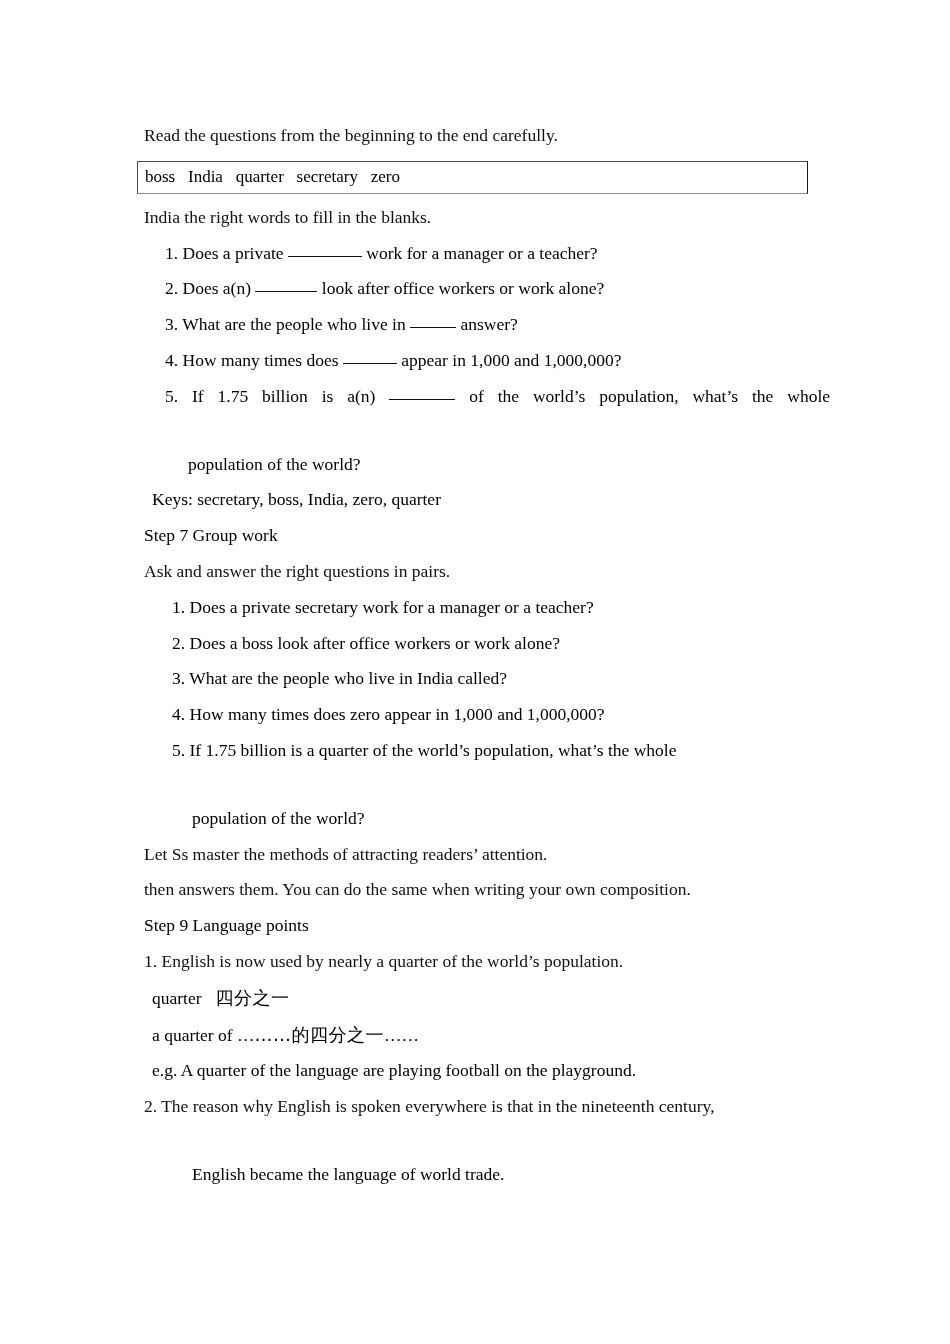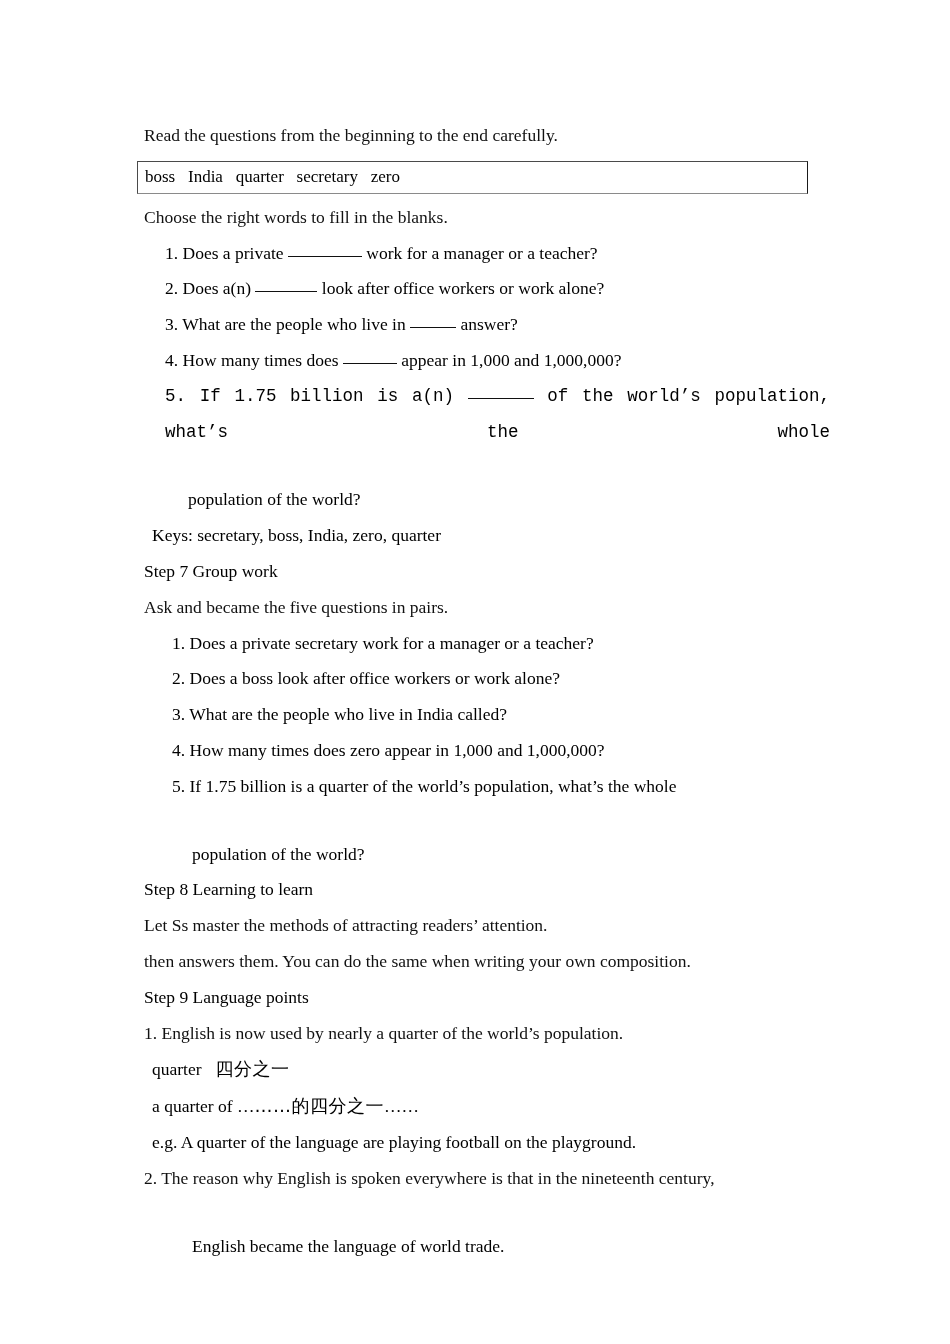--- a/index.html
+++ b/index.html
@@ -61,21 +61,20 @@
   }
   .qitem.indent7 {
     padding-left: 28px;
   }
   .qitem.justified {
     white-space: normal;
     text-align: justify;
     text-align-last: justify;
     padding-right: 0px;
     width: 665px;
-    font-family: Liberation Mono, monospace;
   }
   .qcont {
     font-size: 17.5px;
     line-height: 35.8px;
     padding-left: 44px;
     white-space: nowrap;
     margin-top: 32px;
   }
   .qcont.c7 {
     padding-left: 48px;
@@ -124,52 +123,51 @@
 </style>
 </head>
 <body>
 
 <div class="page">
 
   <div class="line">Read the questions from the beginning to the end carefully.</div>
 
   <div class="wordbank">boss   India   quarter   secretary   zero</div>
 
-  <div class="line">Choose the right words to fill in the blanks.</div>
+  <div class="line">India the right words to fill in the blanks.</div>
 
   <div class="qlist">
 
     <div class="qitem"><span>1.</span> <span>Does a private</span> <span class="blank b-xl"></span> <span>work for a manager or a teacher?</span></div>
 
     <div class="qitem"><span>2.</span> <span>Does a(n)</span> <span class="blank b-lg"></span> <span>look after office workers or work alone?</span></div>
 
     <div class="qitem"><span>3.</span> <span>What are the people who live in</span> <span class="blank b-sm"></span> <span>answer?</span></div>
 
     <div class="qitem"><span>4.</span> <span>How many times does</span> <span class="blank b-md"></span> <span>appear in 1,000 and 1,000,000?</span></div>
 
     <div class="qitem justified"><span>5.</span> <span>If 1.75 billion is a(n)</span> <span class="blank b-j"></span> <span>of the world’s population, what’s the whole</span></div>
 
     <div class="qcont">population of the world?</div>
   </div>
 
   <div class="keys">Keys: secretary, boss, India, zero, quarter</div>
 
   <div class="steptitle">Step 7 Group work</div>
-  <div class="line">Ask and became the five questions in pairs.</div>
+  <div class="line">Ask and answer the right questions in pairs.</div>
 
   <div class="qlist">
     <div class="qitem indent7">1. Does a private secretary work for a manager or a teacher?</div>
     <div class="qitem indent7">2. Does a boss look after office workers or work alone?</div>
     <div class="qitem indent7">3. What are the people who live in India called?</div>
     <div class="qitem indent7">4. How many times does zero appear in 1,000 and 1,000,000?</div>
     <div class="qitem indent7">5. If 1.75 billion is a quarter of the world’s population, what’s the whole</div>
     <div class="qcont c7">population of the world?</div>
   </div>
 
-  <div class="steptitle">Step 8 Learning to learn</div>
   <div class="line">Let Ss master the methods of attracting readers’ attention.</div>
   <div class="line">then answers them. You can do the same when writing your own composition.</div>
 
   <div class="steptitle">Step 9 Language points</div>
   <div class="line">1. English is now used by nearly a quarter of the world’s population.</div>
 
   <div class="sub"><span>quarter</span><span class="sp-wide"></span><span class="cn">四分之一</span></div>
 
   <div class="sub"><span>a quarter of …</span><span class="cn">……的四分之一</span><span>……</span></div>
 

